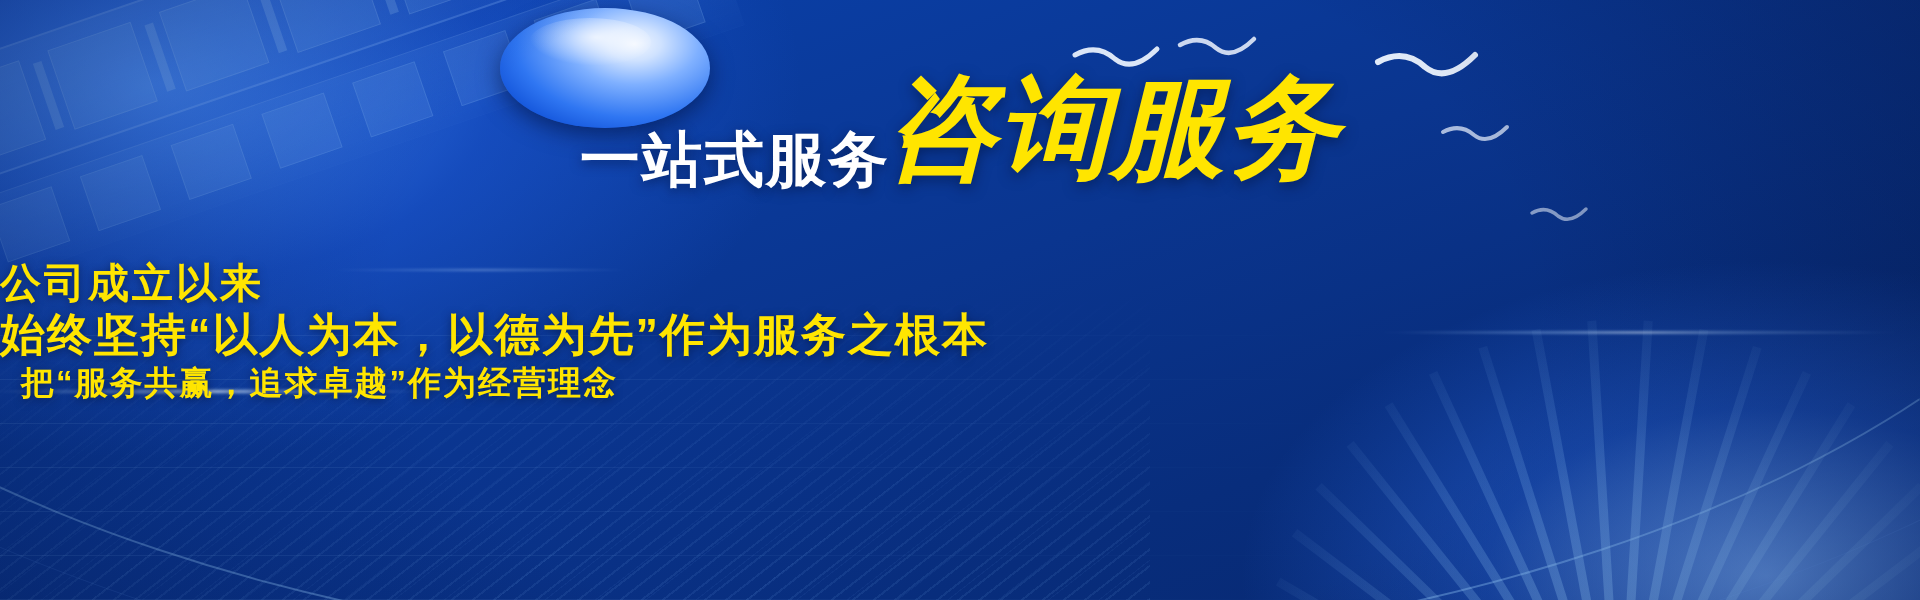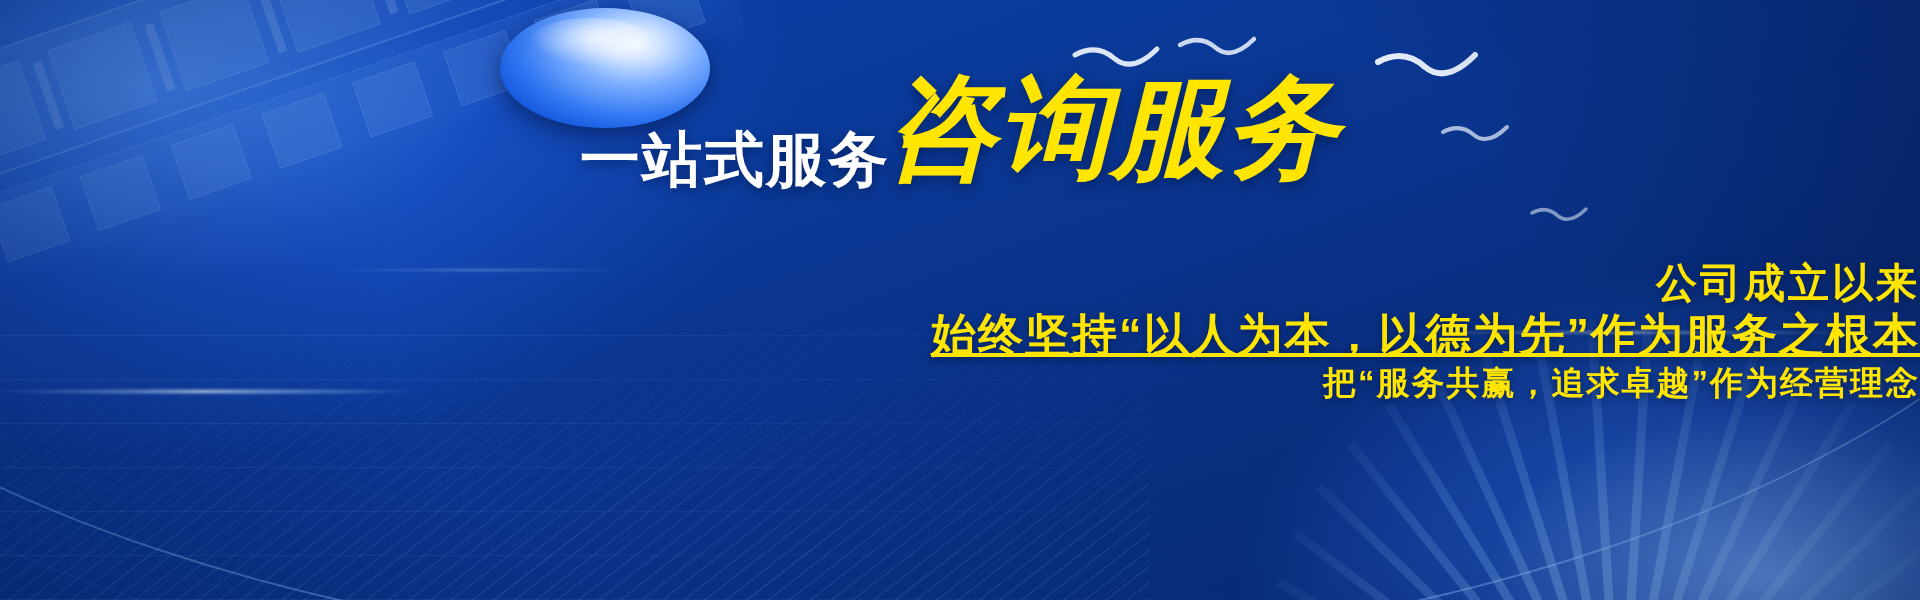--- a/index.html
+++ b/index.html
@@ -168,32 +168,31 @@
     position:relative;
     top:-14px;
     margin-left:-6px;
     text-shadow:0 4px 14px rgba(2,16,56,.55);
     font-style:italic;
   }
 
   .body-copy{
     position:absolute;
     left:0;right:0;top:258px;
-    text-align:right;
+    text-align:left;
     color:#ffe500;
     font-weight:700;
-    padding-left:42px;
   }
   .body-copy .line{
     white-space:nowrap;
     line-height:1.22;
     text-shadow:0 2px 9px rgba(2,16,56,.6);
   }
   .body-copy .line.l1{font-size:41px;letter-spacing:3px;}
-  .body-copy .line.l2{font-size:45px;letter-spacing:2px;text-decoration:underline;}
+  .body-copy .line.l2{font-size:45px;letter-spacing:2px;}
   .body-copy .line.l3{font-size:33px;letter-spacing:2px;margin-left:21px;}
 </style>
 </head>
 <body>
 
 <div id="banner">
 
   <div class="sweep-arc"></div>
   <div class="sweep-arc2"></div>
 

